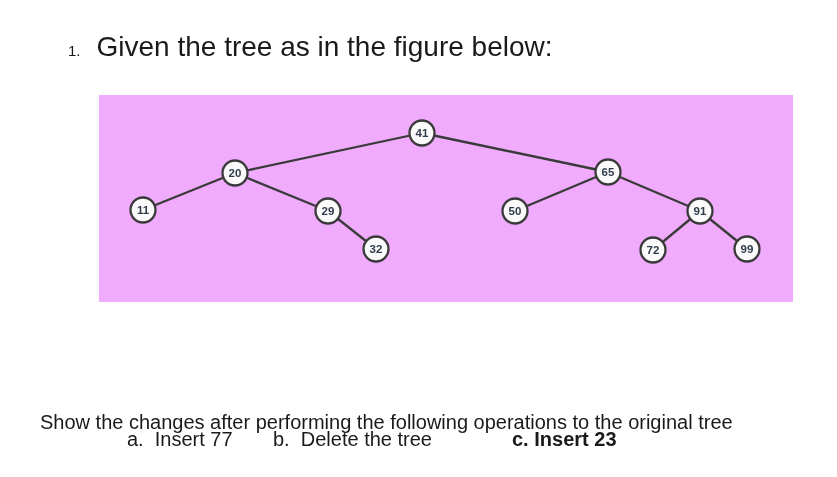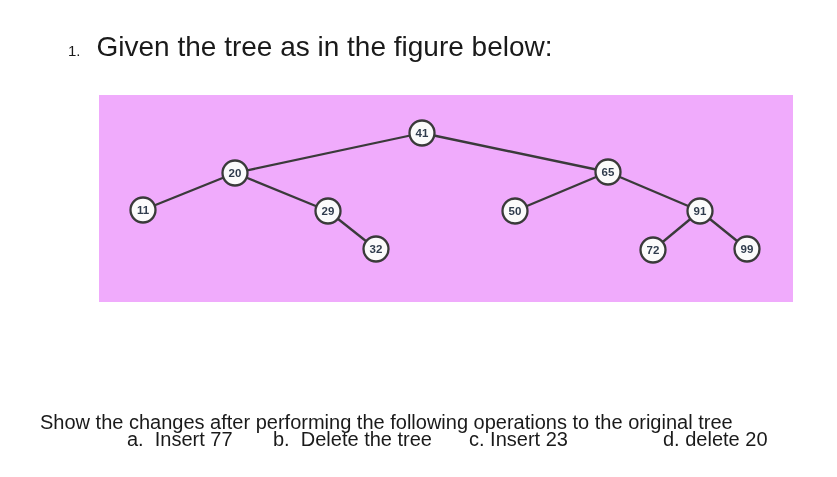--- a/index.html
+++ b/index.html
@@ -45,21 +45,21 @@
     width: 100%; height: 26px;
     font-size: 20px;
   }
   .option {
     position: absolute;
     top: 0;
     white-space: pre;
   }
   .option-a { left: 99px; margin-left: 28px; }
   .option-b { left: 273px; }
-  .option-c { left: 469px; }
+  .option-c { left: 512px; font-weight: bold; }
   .option-d { left: 663px; }
 </style>
 </head>
 <body>
 
 <div class="heading">
   <span class="heading-number">1.</span>
   <span class="heading-text">Given the tree as in the figure below:</span>
 </div>
 
@@ -99,14 +99,13 @@
 
 <div class="paragraph">
   <div>Show the changes after performing the following operations to the original tree</div>
   
 </div>
 
 <div class="options-row">
   <span class="option option-a">a.  Insert 77</span>
   <span class="option option-b">b.  Delete the tree</span>
   <span class="option option-c">c. Insert 23</span>
-  <span class="option option-d">d. delete 20</span>
 </div>
 
 </body></html>

